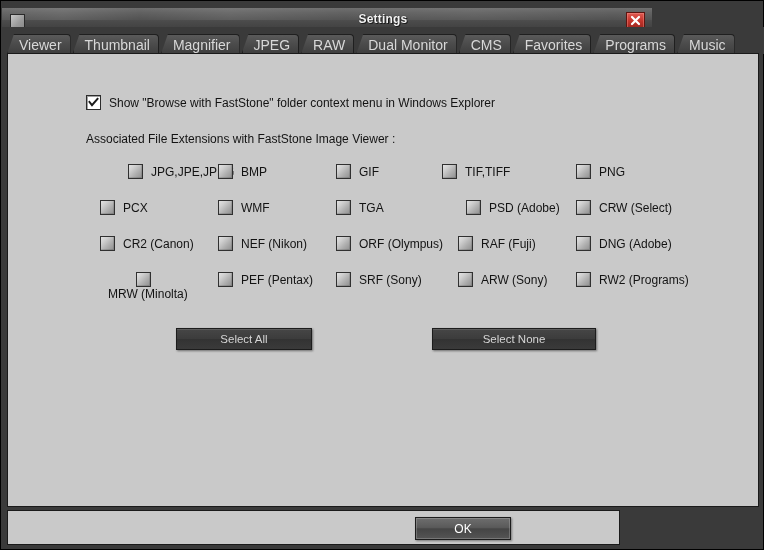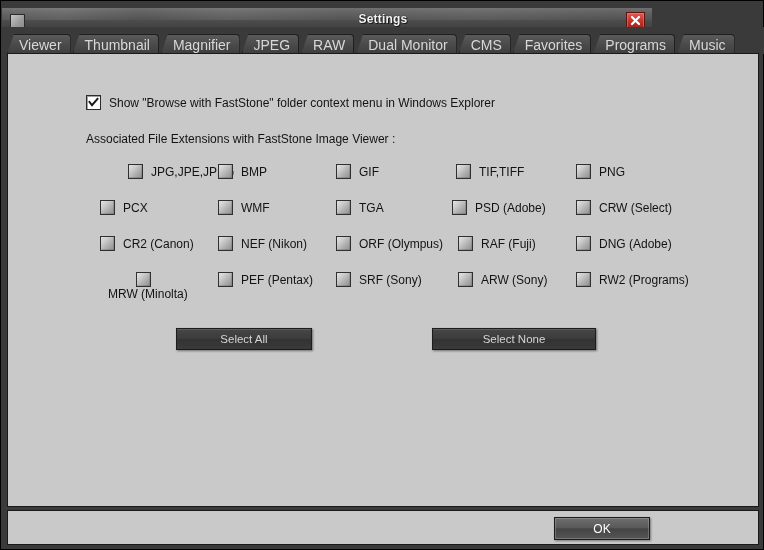--- a/index.html
+++ b/index.html
@@ -205,21 +205,21 @@
     cursor: pointer;
     box-sizing: border-box;
   }
   #select-all-btn { left: 168px; top: 274px; width: 136px; }
   #select-none-btn { left: 424px; top: 274px; width: 164px; }
 
   
   #bottombar {
     position: absolute;
     left: 6px; top: 509px;
-    width: 752px;
+    width: 613px;
     height: 35px;
     background: #c9c9c9;
     border: 1px solid #1a1a1a;
     box-sizing: border-box;
   }
   .dlg-btn {
     position: absolute;
     top: 6px;
     height: 23px;
     border: 1px solid #1c1c1c;
@@ -316,21 +316,21 @@
             <span class="ext-label">JPG,JPE,JPEG</span>
           </div>
           <div class="ext-cell" style="left: 118px;">
             <span class="cb-box"></span>
             <span class="ext-label">BMP</span>
           </div>
           <div class="ext-cell" style="left: 236px;">
             <span class="cb-box"></span>
             <span class="ext-label">GIF</span>
           </div>
-          <div class="ext-cell" style="left: 356px;">
+          <div class="ext-cell" style="left: 342px;">
             <span class="cb-box"></span>
             <span class="ext-label">TIF,TIFF</span>
           </div>
           <div class="ext-cell" style="left: 476px;">
             <span class="cb-box"></span>
             <span class="ext-label">PNG</span>
           </div>
         </div>
         <div class="ext-row">
           <div class="ext-cell" style="left: 0px;">
@@ -338,21 +338,21 @@
             <span class="ext-label">PCX</span>
           </div>
           <div class="ext-cell" style="left: 118px;">
             <span class="cb-box"></span>
             <span class="ext-label">WMF</span>
           </div>
           <div class="ext-cell" style="left: 236px;">
             <span class="cb-box"></span>
             <span class="ext-label">TGA</span>
           </div>
-          <div class="ext-cell" style="left: 352px; align-items: center;">
+          <div class="ext-cell" style="left: 366px; align-items: center;">
             <span class="cb-box"></span>
             <span class="ext-label">PSD (Adobe)</span>
           </div>
           <div class="ext-cell" style="left: 476px;">
             <span class="cb-box"></span>
             <span class="ext-label">CRW (Select)</span>
           </div>
         </div>
         <div class="ext-row">
           <div class="ext-cell" style="left: 0px;">

